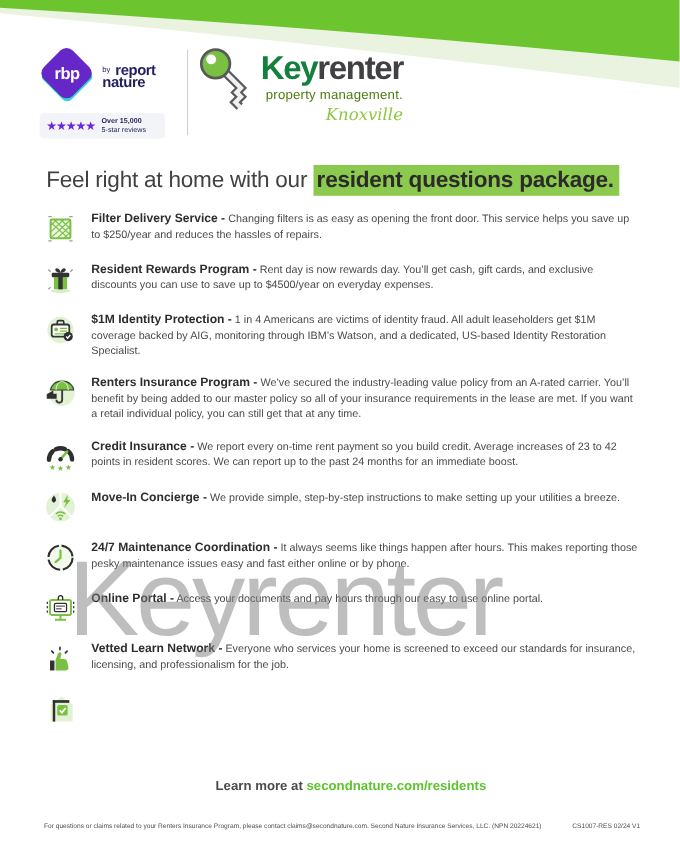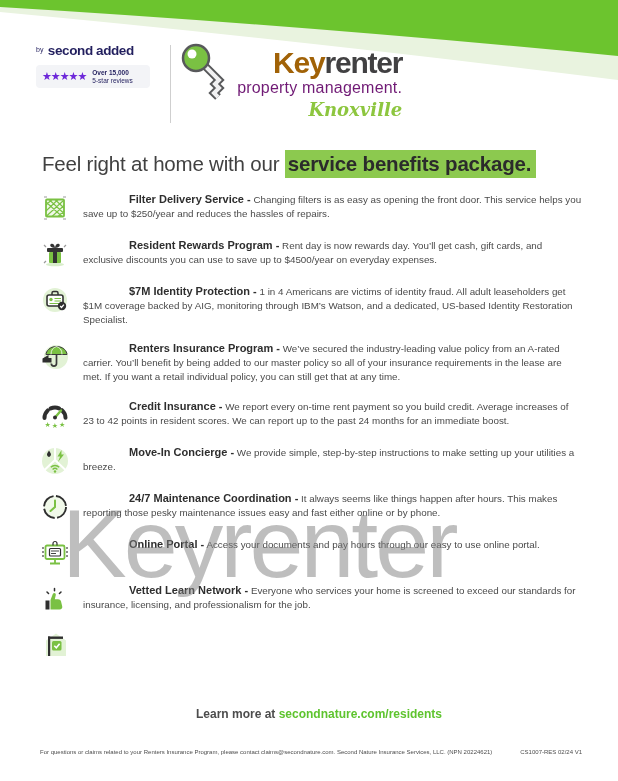--- a/index.html
+++ b/index.html
@@ -22,36 +22,36 @@
   .by-brand .bn{font-size:13.5px;font-weight:800;letter-spacing:-0.4px;}
   .reviews-badge{margin-top:9px;background:#f3f4f7;border-radius:4px;padding:4px 6px;
             display:flex;align-items:center;gap:6px;width:114px;box-sizing:border-box;}
   .stars{color:#6d28d9;font-size:11px;letter-spacing:-1px;white-space:nowrap;}
   .rev-text{color:#221f5e;font-size:6.5px;line-height:7.5px;}
   .rev-text .r1{font-weight:700;}
   .vdivider{position:absolute;left:170px;top:45px;width:1px;height:78px;background:#cfcfcf;}
   .keyrenter{position:absolute;left:179px;top:42px;display:flex;align-items:flex-start;}
   .kr-word{margin-left:2px;margin-top:6px;}
   .kr-line1{font-size:30px;font-weight:700;letter-spacing:-1.2px;line-height:30px;}
-  .kr-key{color:#a16207;margin-left:36px;}
+  .kr-key{color:#15803d;}
   .kr-renter{color:#414042;}
-  .kr-sub{font-size:16px;color:#701a75;letter-spacing:0.2px;text-align:center;margin-top:1px;}
-  .kr-loc{font-size:18px;color:#8dc63f;text-align:right;font-style:italic;
-          font-family:"DejaVu Serif",serif;margin-top:2px;font-weight:bold;}
+  .kr-sub{font-size:12px;color:#4d7c0f;letter-spacing:0.2px;text-align:right;margin-top:1px;}
+  .kr-loc{font-size:15px;color:#8dc63f;text-align:right;font-style:italic;
+          font-family:"DejaVu Serif",serif;margin-top:2px;}
   
   .title{position:absolute;left:42px;top:152px;font-size:20.5px;letter-spacing:-0.2px;
          color:#414141;white-space:nowrap;}
   .title .hl{background:#8cc94f;font-weight:700;color:#2b2b2b;padding:2px 5px 3px 3px;}
   
   .benefits{position:absolute;left:40px;top:193px;width:542px;display:flex;
             flex-direction:column;gap:16px;}
   .benefit{display:flex;gap:13px;align-items:flex-start;}
   .bicon{flex:0 0 30px;width:30px;height:30px;}
   .btext{margin:0;font-size:9.8px;line-height:13.8px;color:#4a4a4a;}
-  .btext strong{color:#2e2e2e;font-size:11px;margin-left:46px;}
+  .btext strong{color:#2e2e2e;font-size:11px;}
   
   .watermark{position:absolute;left:62px;top:488px;font-size:97px;font-weight:400;
              color:#7f7f7f;opacity:0.5;letter-spacing:-3px;z-index:9;pointer-events:none;}
   
   .learn{position:absolute;top:707px;left:10px;width:100%;text-align:center;
          font-size:12px;color:#4c4c4c;font-weight:600;}
   .learn a{color:#5ec42e;text-decoration:none;font-weight:700;}
   .fineprint{position:absolute;top:749px;left:40px;right:36px;display:flex;
              justify-content:space-between;gap:20px;font-size:6px;color:#4d4d4d;}
   .fineprint .code{white-space:nowrap;}
@@ -62,23 +62,28 @@
 
 <div class="page">
 
   <svg class="swoosh" width="618" height="95" viewBox="0 0 618 95">
     <path d="M0 0 H618 V80 Q300 40 0 12 Z" fill="#e9f3df"></path>
     <path d="M0 0 H618 V56 Q300 25 0 7 Z" fill="#6cc42e"></path>
   </svg>
 
   <div class="brand-left">
     <div class="rbp-row">
+      <div class="rbp-diamond">
+        <div class="rbp-teal"></div>
+        <div class="rbp-purple"></div>
+        <div class="rbp-label">rbp</div>
+      </div>
       <div class="by-brand">
         <span class="by">by</span>
-        <span class="bn">second added</span>
+        <span class="bn">report nature</span>
       </div>
     </div>
     <div class="reviews-badge">
       <span class="stars">★★★★★</span>
       <span class="rev-text">
         <span class="r1">Over 15,000</span><br>
         <span>5-star reviews</span>
       </span>
     </div>
   </div>
@@ -92,21 +97,21 @@
       <circle cx="17" cy="16" r="13" fill="#7ac143" stroke="#58595b" stroke-width="2.5"></circle>
       <circle cx="13" cy="12" r="4.5" fill="#fff"></circle>
     </svg>
     <div class="kr-word">
       <div class="kr-line1"><span class="kr-key">Key</span><span class="kr-renter">renter</span></div>
       <div class="kr-sub">property management.</div>
       <div class="kr-loc">Knoxville</div>
     </div>
   </div>
 
-  <div class="title"><span>Feel right at home with our </span><span class="hl">service benefits package.</span></div>
+  <div class="title"><span>Feel right at home with our </span><span class="hl">resident questions package.</span></div>
 
   <div class="benefits">
 
     <div class="benefit">
       <span class="bicon">
         <svg width="30" height="30" viewBox="0 0 30 30">
           <path d="M4 4 h3 M23 4 h3 M4 26 h3 M23 26 h3" stroke="#9a9a9a" stroke-width="1.2"></path>
           <rect x="6" y="6.5" width="18" height="17" rx="1" fill="#f0f8e8" stroke="#7ac143" stroke-width="1.8"></rect>
           <path d="M6 12 L12 6.5 M6 18 L18 6.5 M6 23.5 L24 7 M12 23.5 L24 12.5 M18 23.5 L24 18 M9 6.5 L24 20.5 M6 9 L22 23.5 M15 6.5 L24 15" stroke="#7ac143" stroke-width="1.1" fill="none"></path>
         </svg>
@@ -133,21 +138,21 @@
         <svg width="30" height="30" viewBox="0 0 30 30">
           <circle cx="15" cy="15" r="12" fill="#e2f2d5"></circle>
           <rect x="12" y="6.5" width="6" height="5" rx="1.5" fill="none" stroke="#333" stroke-width="1.5"></rect>
           <rect x="7" y="10" width="16" height="11" rx="2" fill="#fff" stroke="#333" stroke-width="1.6"></rect>
           <circle cx="11" cy="14.5" r="1.7" fill="#7ac143"></circle>
           <path d="M14.5 13.5 h6.5 M14.5 16 h6.5 M9.5 18.5 h11.5" stroke="#7ac143" stroke-width="1"></path>
           <circle cx="22" cy="21" r="4.2" fill="#2f2f2f"></circle>
           <path d="M20.2 21 l1.3 1.4 2.4 -2.8" stroke="#fff" stroke-width="1.3" fill="none"></path>
         </svg>
       </span>
-      <p class="btext"><strong>$7M Identity Protection -</strong> <span>1 in 4 Americans are victims of identity fraud. All adult leaseholders get $1M coverage backed by AIG, monitoring through IBM’s Watson, and a dedicated, US-based Identity Restoration Specialist.</span></p>
+      <p class="btext"><strong>$1M Identity Protection -</strong> <span>1 in 4 Americans are victims of identity fraud. All adult leaseholders get $1M coverage backed by AIG, monitoring through IBM’s Watson, and a dedicated, US-based Identity Restoration Specialist.</span></p>
     </div>
 
     <div class="benefit">
       <span class="bicon">
         <svg width="30" height="30" viewBox="0 0 30 30">
           <circle cx="16" cy="15" r="12" fill="#e2f2d5"></circle>
           <path d="M16.5 4.5 C9.5 4.5 6 9.5 6 12.5 H27 C27 9.5 23.5 4.5 16.5 4.5 Z" fill="#7ac143" stroke="#3a3a3a" stroke-width="1"></path>
           <path d="M11 12.5 C11 8 13 5.5 16.5 4.5 M22 12.5 C22 8 20 5.5 16.5 4.5" stroke="#fff" stroke-width="0.8" fill="none"></path>
           <path d="M16.5 12.5 V21.5 a2.6 2.6 0 0 1 -5.2 0" stroke="#3a3a3a" stroke-width="1.7" fill="none"></path>
           <path d="M2.5 16.5 l6 -3.5 v3 h3 v4.5 h-9 z" fill="#2f2f2f"></path>

